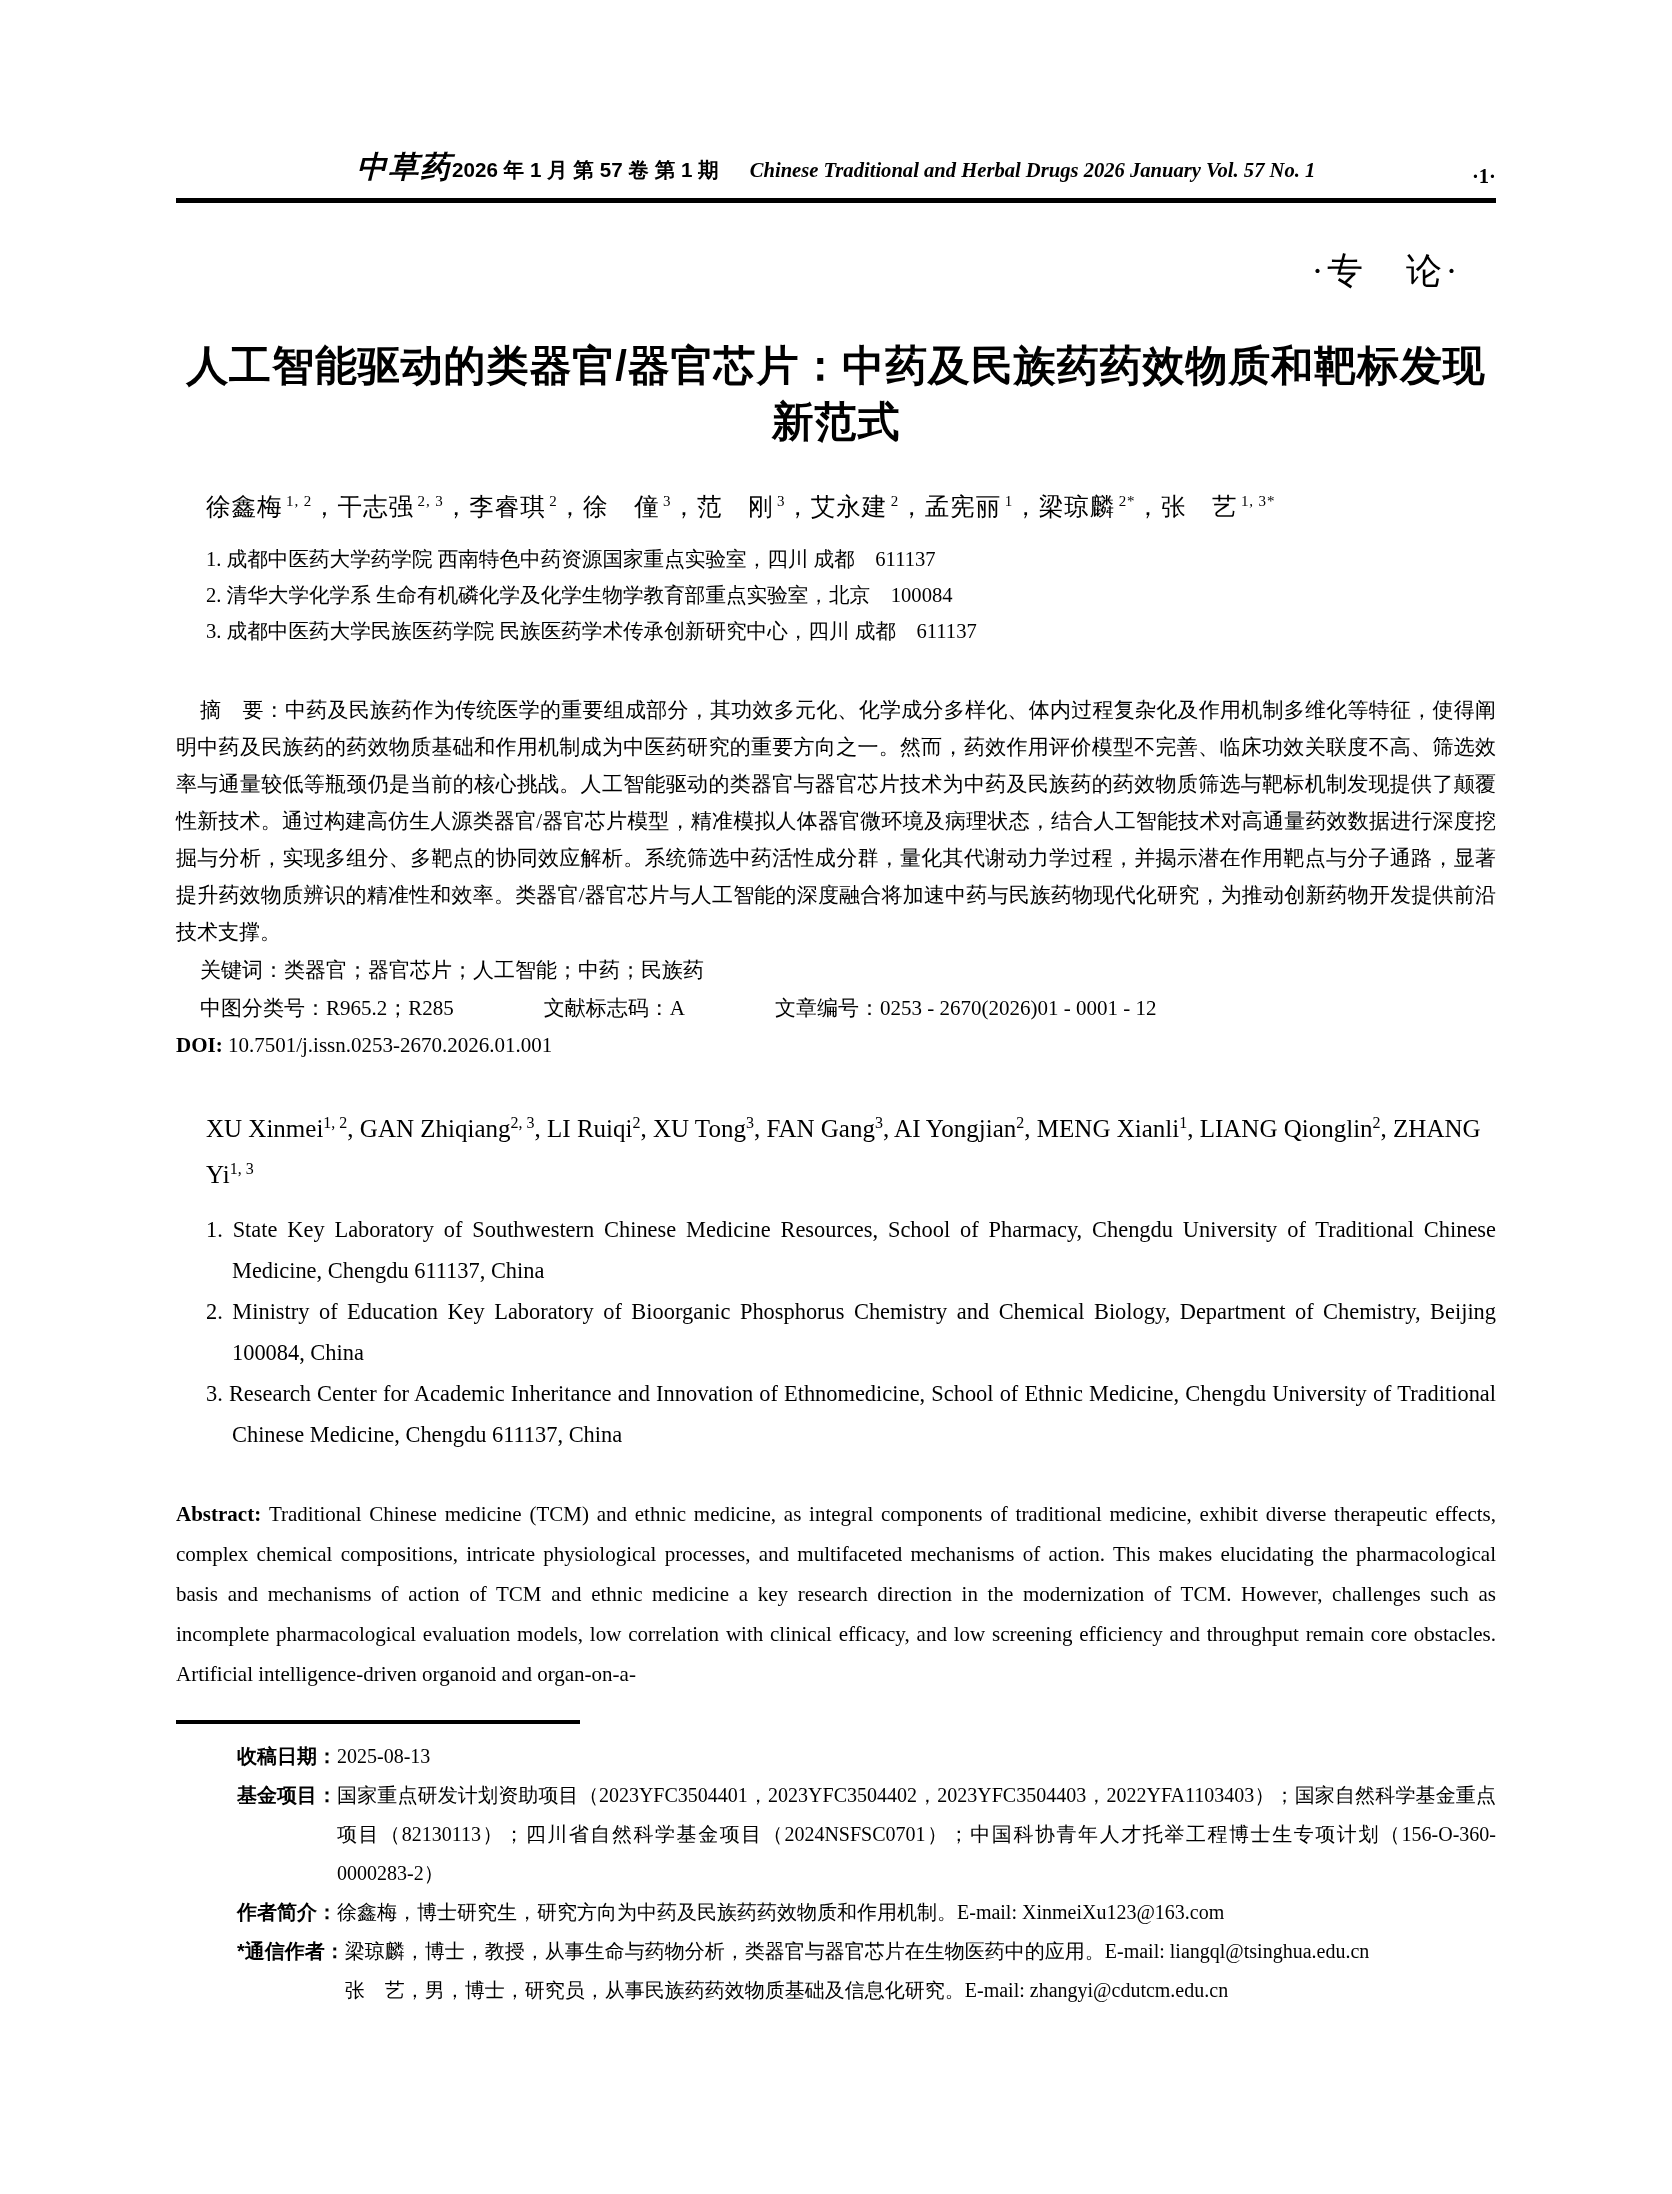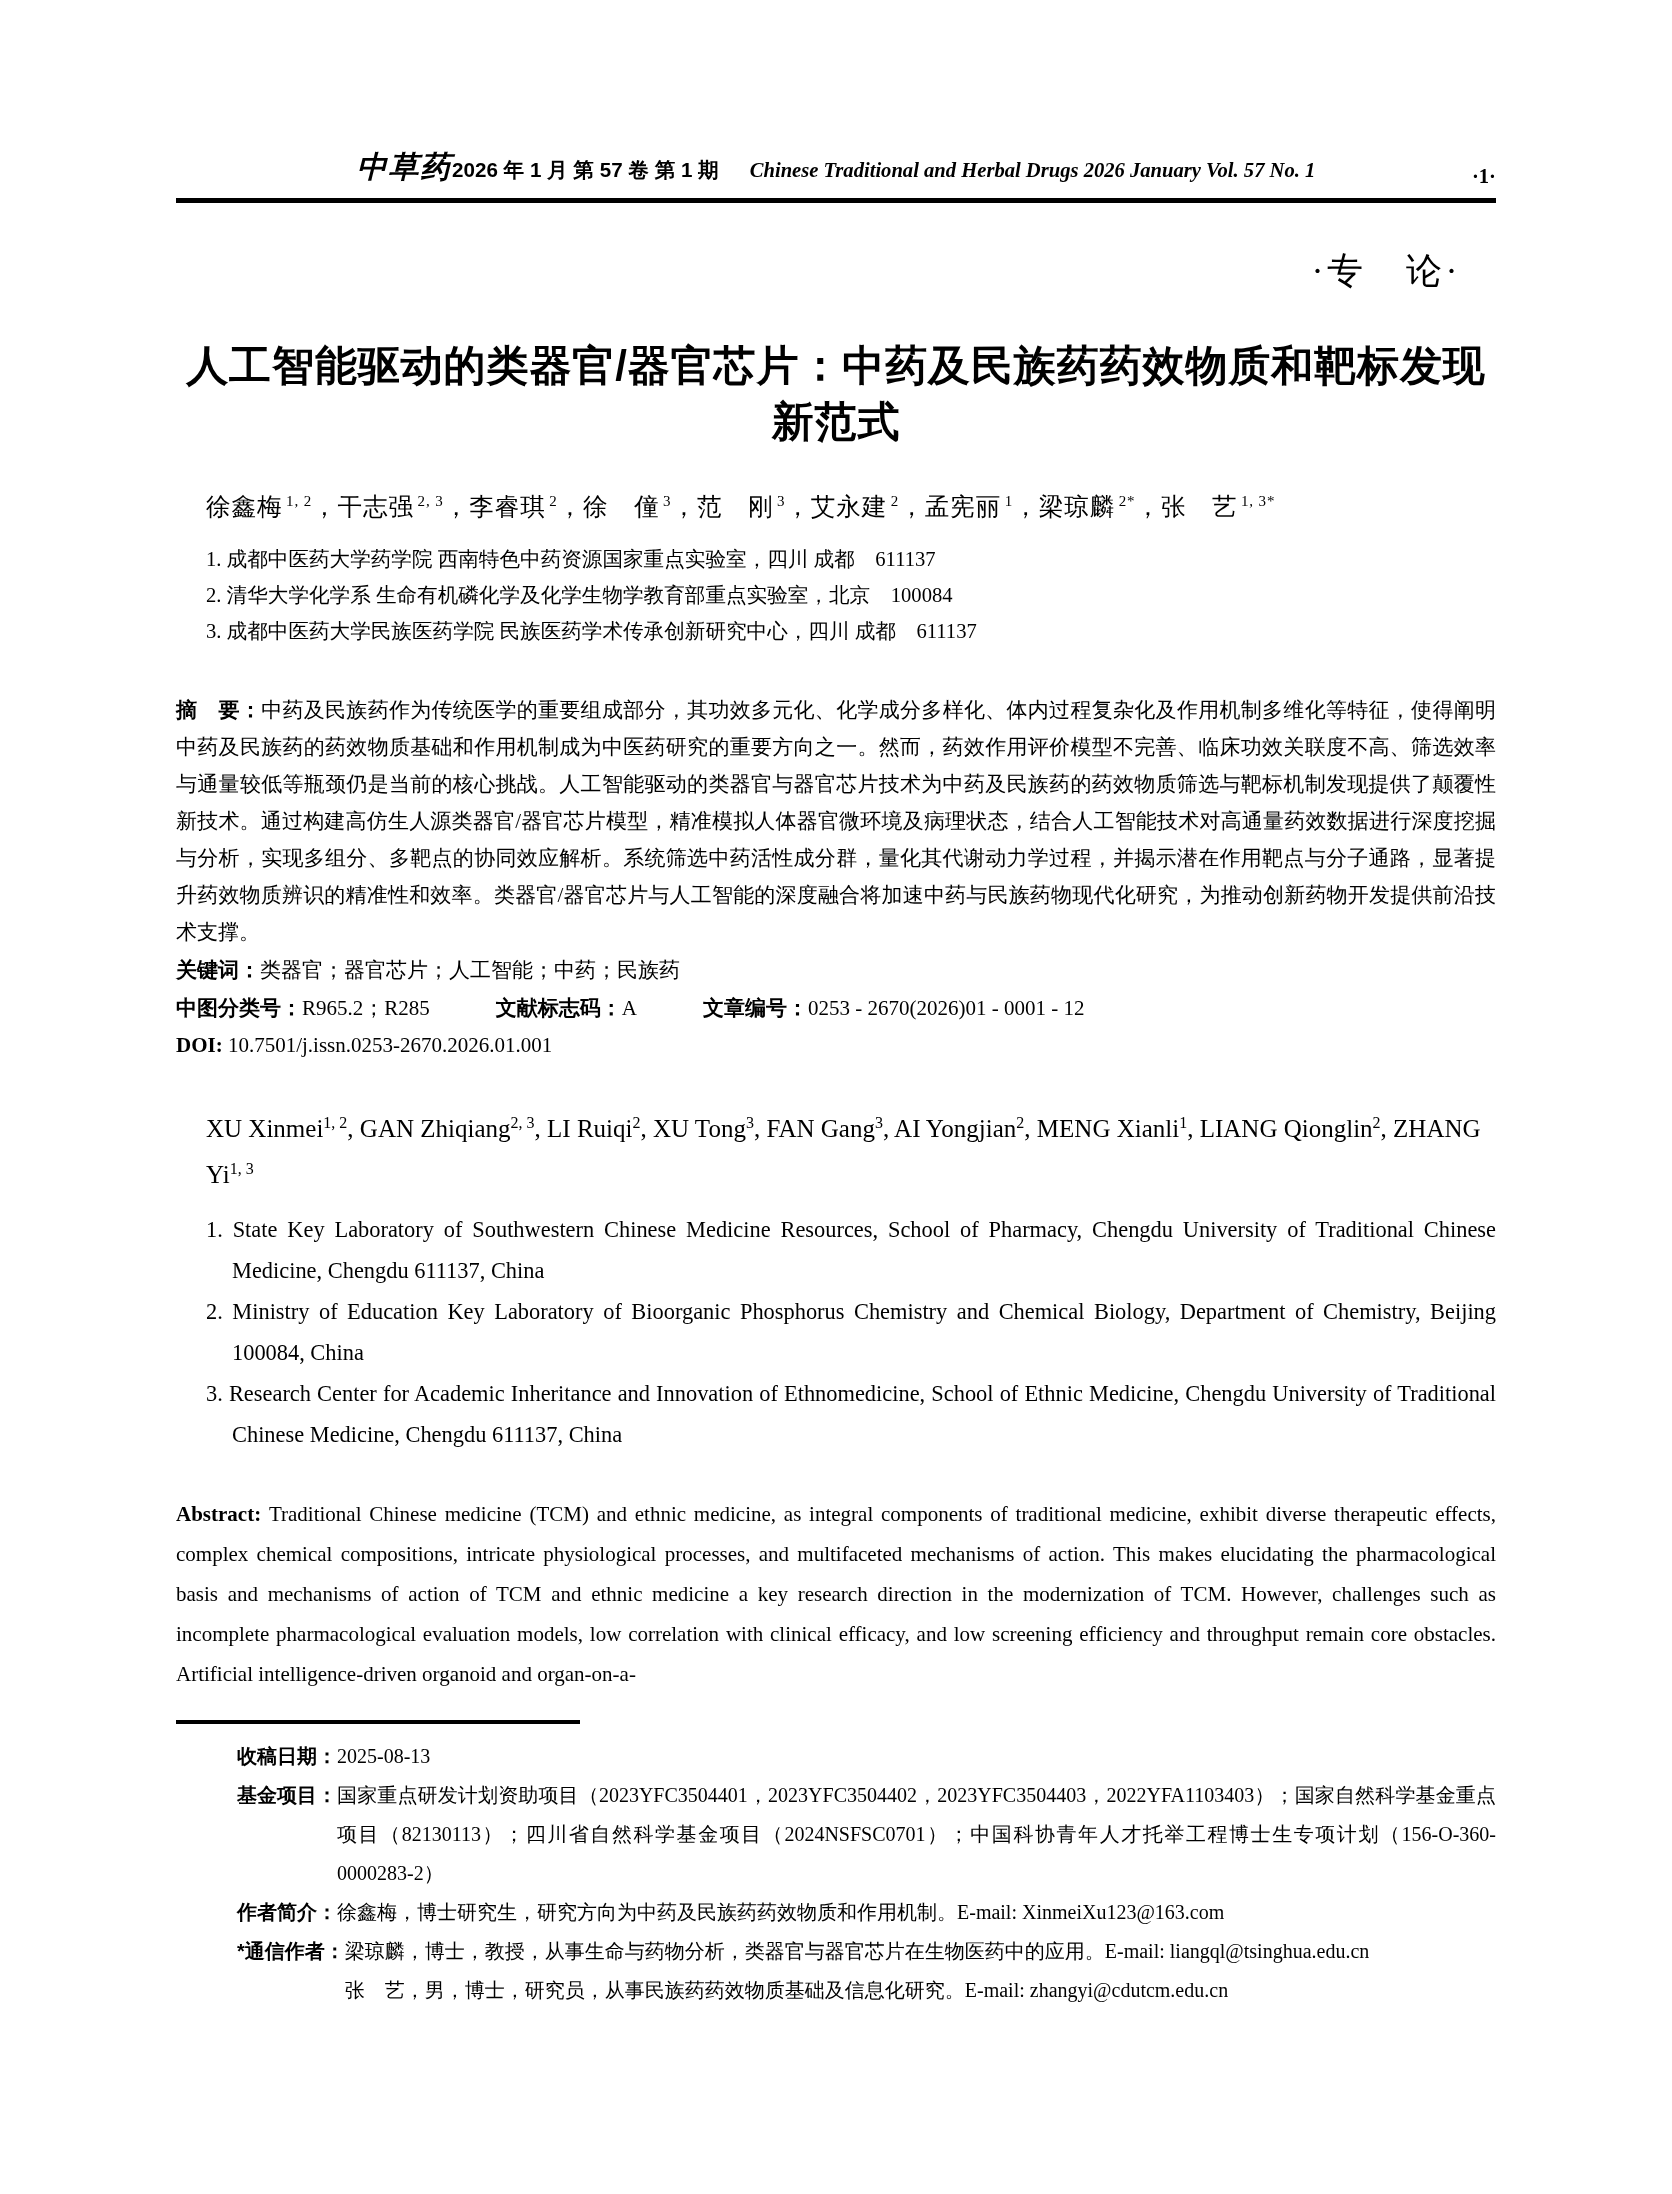--- a/index.html
+++ b/index.html
@@ -94,21 +94,22 @@
     line-height: 36px;
   }
   .cn-abstract {
     margin: 42px 176px 0 176px;
     font-size: 21px;
     line-height: 37px;
     text-align: justify;
   }
   .label-hei {
     font-family: "Liberation Sans", "DejaVu Sans", sans-serif;
-    font-weight: bold;
+    font-weight: normal;
+    margin-left: 24px;
   }
   .cn-keywords {
     margin: 0 176px;
     font-size: 21px;
     line-height: 37px;
   }
   .meta-line {
     margin: 0 176px;
     font-size: 21px;
     line-height: 37px;

